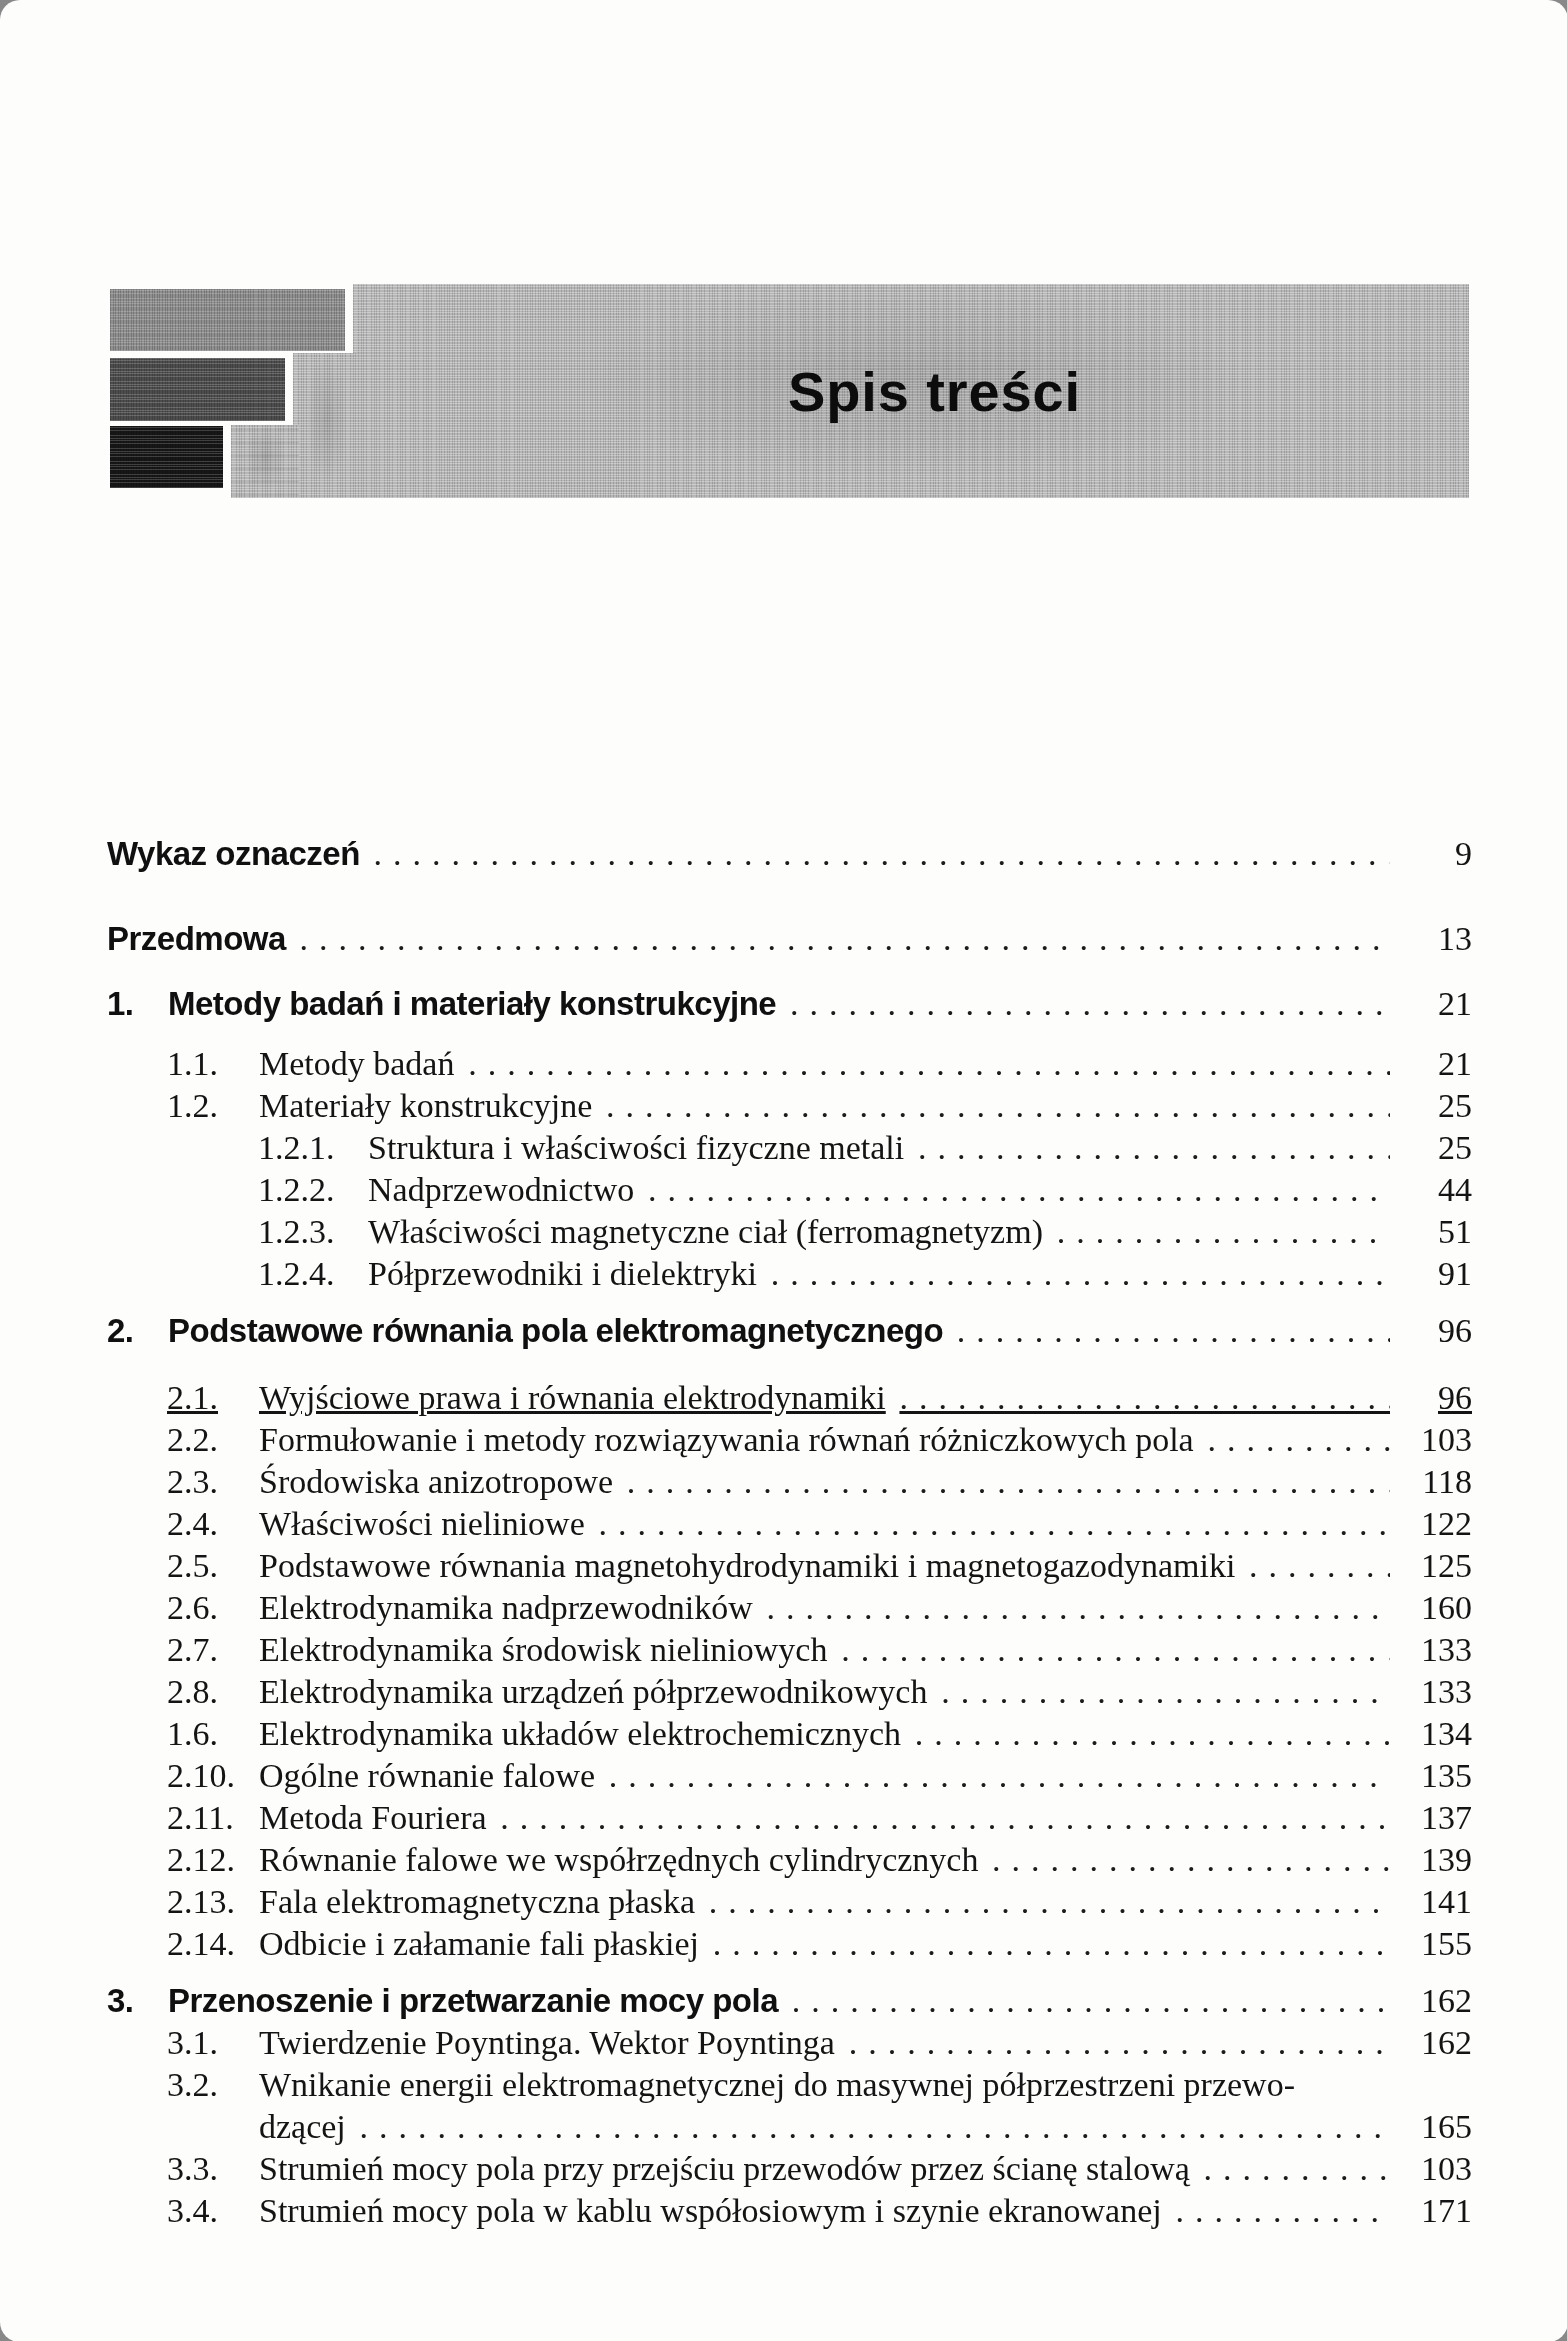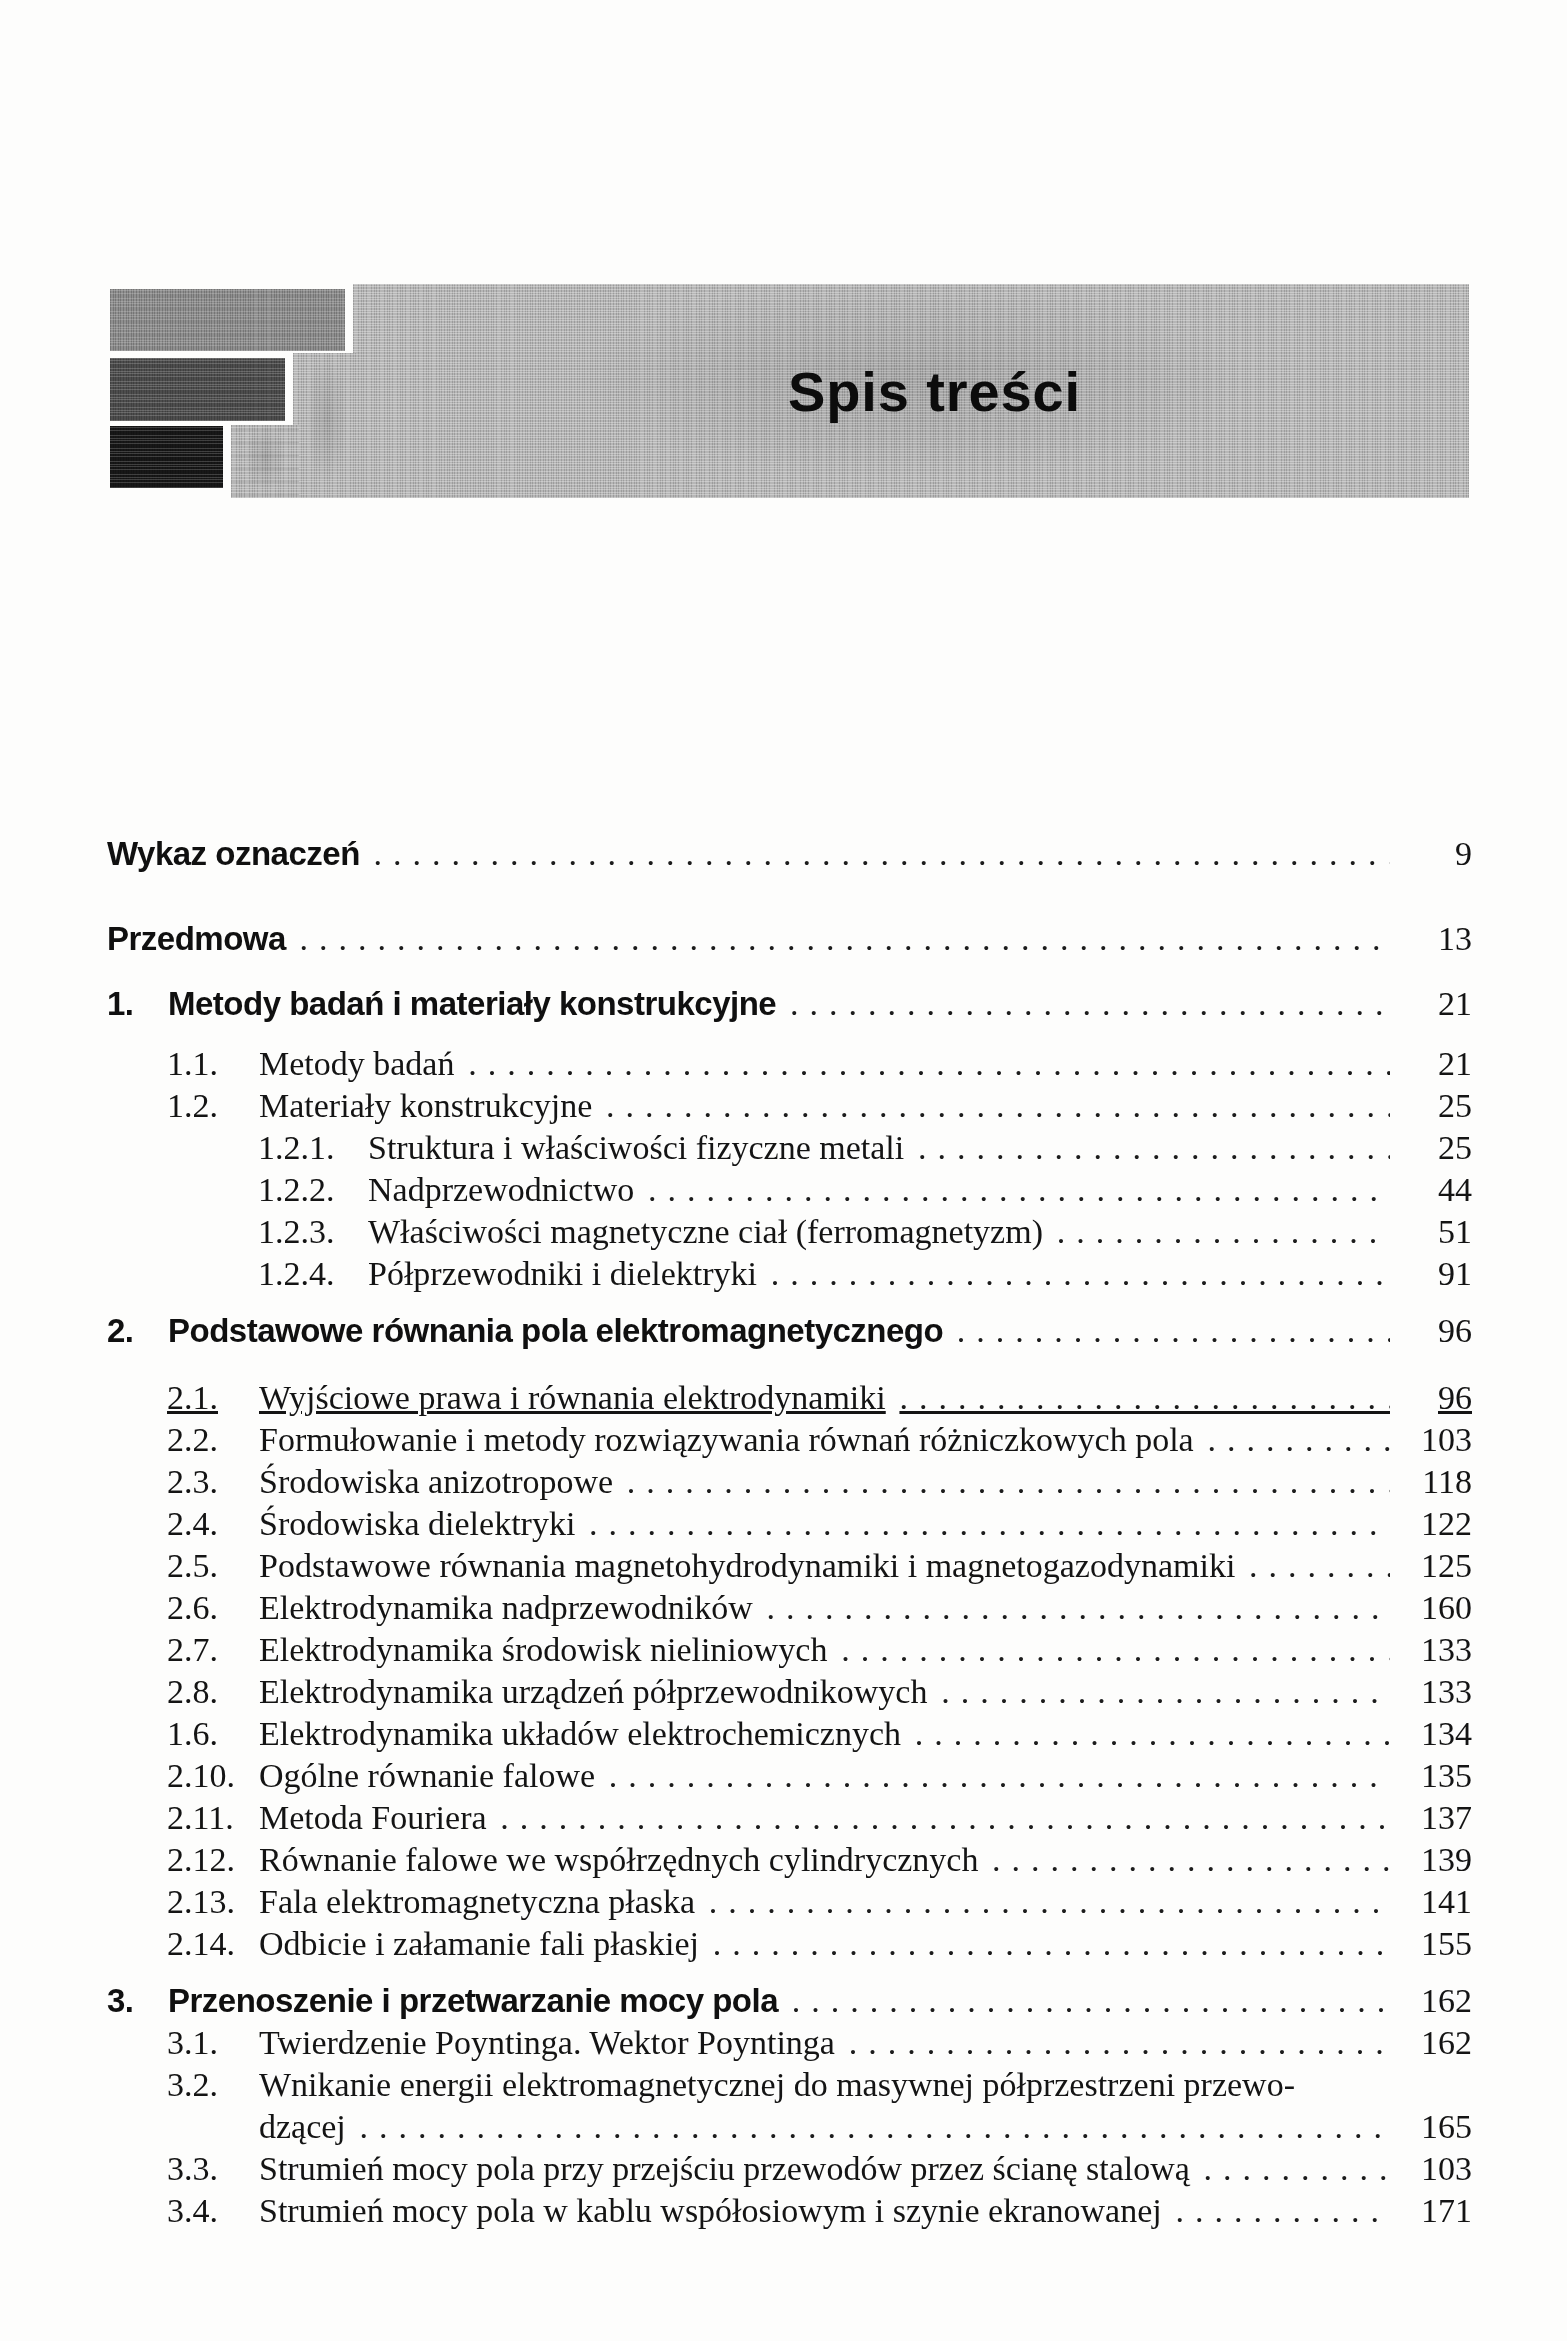--- a/index.html
+++ b/index.html
@@ -70,21 +70,21 @@
   .pg{
     flex:0 0 auto;
     min-width:79px;text-align:right;
     font-family:"Liberation Serif", serif;
     font-size:34px;color:#141414;
   }
 </style>
 </head>
 <body>
 
-<div class="page" style="color: rgb(20, 20, 20);">
+<div class="page" style="color: rgb(20, 20, 20); border-radius: 20px;">
 
   <div class="banner-main dither" style="background-color: rgb(182, 182, 182);"></div>
   <div class="banner-ext2 dither" style="background-color: rgb(182, 182, 182);"></div>
   <div class="banner-ext3 dither" style="background-color: rgb(182, 182, 182);"></div>
 
   <div class="block1 blocktex" style="background-color: rgb(143, 143, 143);"></div>
   <div class="block2 blocktex" style="background-color: rgb(77, 77, 77);"></div>
   <div class="block3 blocktex" style="background-color: rgb(23, 23, 23);"></div>
 
   <div class="banner-title">Spis treści</div>
@@ -161,21 +161,21 @@
         <span class="pg">103</span>
       </div>
       <div class="row lvl1">
         <span class="num">2.3.</span>
         <span class="title">Środowiska anizotropowe</span>
         <span class="leader">................................................................................................................................................................</span>
         <span class="pg">118</span>
       </div>
       <div class="row lvl1">
         <span class="num">2.4.</span>
-        <span class="title">Środowiska dielektryki</span>
+        <span class="title">Właściwości nieliniowe</span>
         <span class="leader">................................................................................................................................................................</span>
         <span class="pg">122</span>
       </div>
       <div class="row lvl1">
         <span class="num">2.5.</span>
         <span class="title">Podstawowe równania magnetohydrodynamiki i magnetogazodynamiki</span>
         <span class="leader">................................................................................................................................................................</span>
         <span class="pg">125</span>
       </div>
       <div class="row lvl1">

